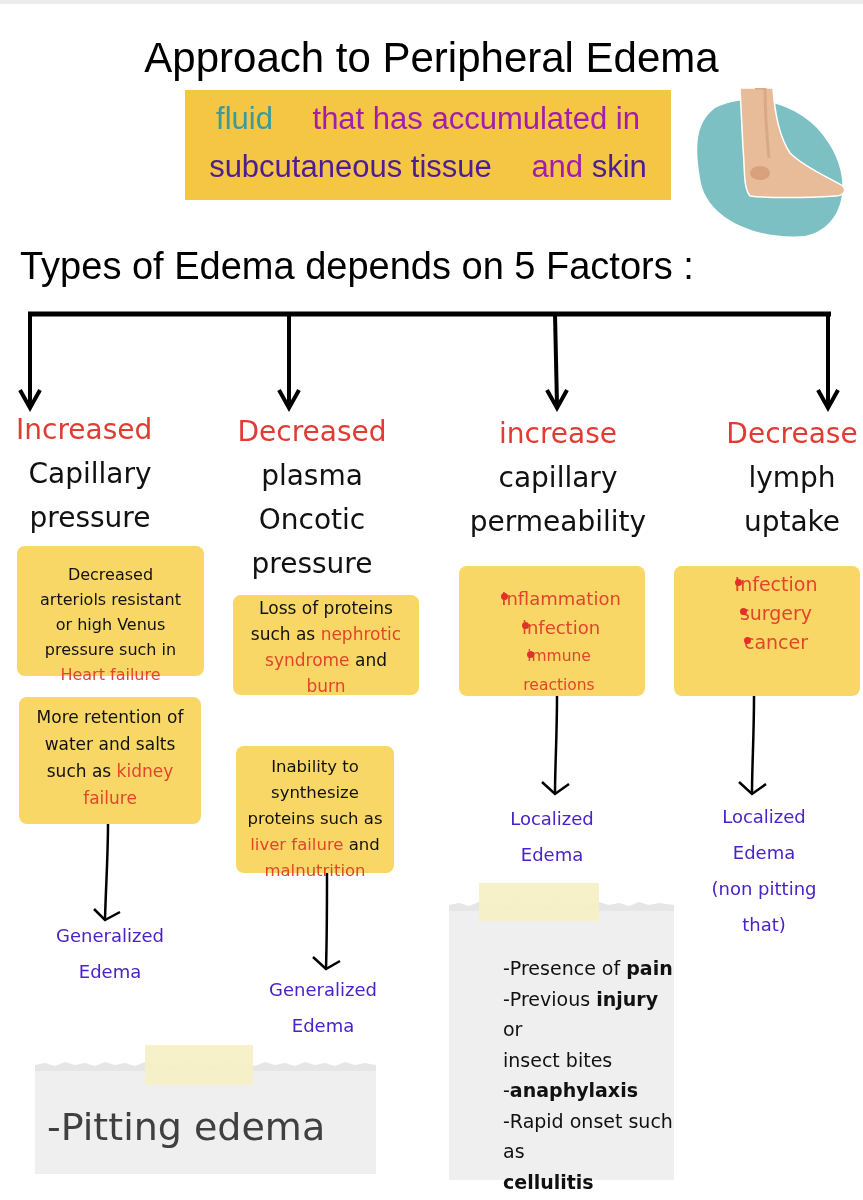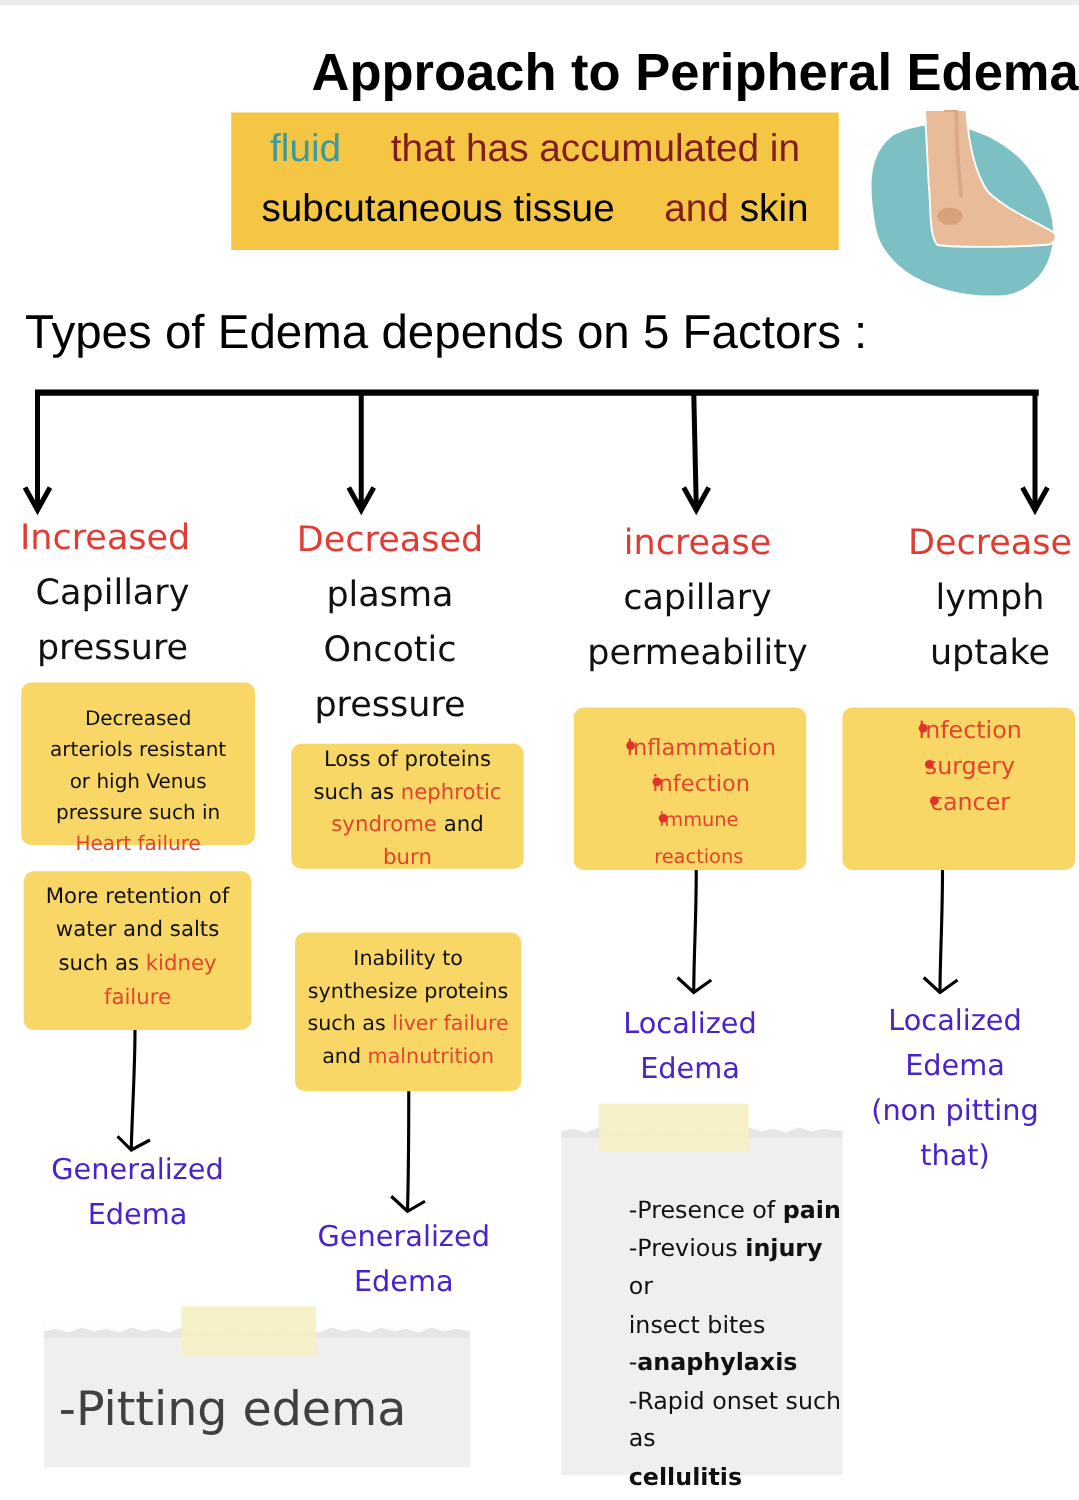--- a/index.html
+++ b/index.html
@@ -3,32 +3,32 @@
 <meta charset="utf-8">
 <style>
   html, body { margin: 0; padding: 0; }
   body {
     width: 863px; height: 1200px; position: relative; overflow: hidden;
     background: #ffffff;
     font-family: "DejaVu Sans", sans-serif;
   }
   .topbar { position: absolute; left: 0; top: 0; width: 863px; height: 4px; background: #ececec; }
   .title {
-    position: absolute; left: 0; top: 34px; width: 863px; text-align: right;
-    font-family: "Liberation Sans", sans-serif; font-size: 42px; color: #000; font-weight: bold;
+    position: absolute; left: 0; top: 34px; width: 863px; text-align: center;
+    font-family: "Liberation Sans", sans-serif; font-size: 42px; color: #000;
   }
   .def-box {
     position: absolute; left: 185px; top: 90px; width: 486px; height: 110px;
     background: #f4c643;
     font-family: "Liberation Sans", sans-serif; font-size: 31px; text-align: center;
     line-height: 48px; padding-top: 5px; box-sizing: border-box;
   }
   .teal { color: #3a9a9e; }
-  .red { color: #000000; }
-  .blk { color: #7f1d1d; margin-left: 31px; }
+  .red { color: #4c1d95; }
+  .blk { color: #a21caf; margin-left: 31px; }
   .foot {
     position: absolute; left: 695px; top: 88px; width: 155px; height: 150px;
   }
   .subtitle {
     position: absolute; left: 20px; top: 245px; width: 843px;
     font-family: "Liberation Sans", sans-serif; font-size: 38px; color: #000;
   }
   .tree { position: absolute; left: 0; top: 300px; width: 863px; height: 120px; }
 
   .head {
@@ -44,21 +44,21 @@
     box-sizing: border-box; padding: 6px 18px;
   }
   .ybox .r { color: #e2452d; }
   .ybox ul { list-style: none; margin: 0; padding: 0; }
   .ybox li { position: relative; color: #e2452d; }
   .ybox li::before {
     content: ""; position: absolute; width: 7px; height: 7px; border-radius: 50%;
     background: #e2312a; top: 9px;
   }
   .outcome {
-    position: absolute; text-align: center; color: #4a22c9; font-size: 23px; line-height: 36px;
+    position: absolute; text-align: center; color: #4a22c9; font-size: 18px; line-height: 36px;
   }
   .note {
     position: absolute; background: #efefef;
   }
   .tape { position: absolute; background: #f6f0c4; opacity: 0.9; }
   .torn { position: absolute; left: 0; width: 100%; height: 14px; }
   .pit-text {
     position: absolute; left: 12px; top: 48px; font-size: 38px; color: #404040;
   }
   .list-text {
@@ -130,21 +130,21 @@
 
 <div class="head" style="left:222px; top:410px; width:180px;">
   <span class="r">Decreased</span>
   <span class="b">plasma</span>
   <span class="b">Oncotic</span>
   <span class="b">pressure</span>
 </div>
 <div class="ybox" style="left:233px; top:595px; width:186px; height:100px; padding:0 14px; font-size:17px; line-height:26px;">
   <span>Loss of proteins such as </span><span class="r">nephrotic syndrome</span><span> and </span><span class="r">burn</span>
 </div>
-<div class="ybox" style="left:236px; top:746px; width:181px; height:127px; padding:8px 4px; font-size:16.5px; line-height:26px;">
+<div class="ybox" style="left:236px; top:746px; width:158px; height:127px; padding:8px 4px; font-size:16.5px; line-height:26px;">
   <span>Inability to synthesize proteins such as </span><span class="r">liver failure</span><span> and </span><span class="r">malnutrition</span>
 </div>
 <svg class="arr" style="left:305px; top:873px; width:40px; height:100px;" viewBox="0 0 40 100">
   <path d="M22 0 C22 30,22 60,21 96" fill="none" stroke="#000" stroke-width="2.5"></path>
   <polyline points="8,84 21,96 35,88" fill="none" stroke="#000" stroke-width="2.5"></polyline>
 </svg>
 <div class="outcome" style="left:233px; top:972px; width:180px;">
   <div>Generalized</div>
   <div>Edema</div>
 </div>

